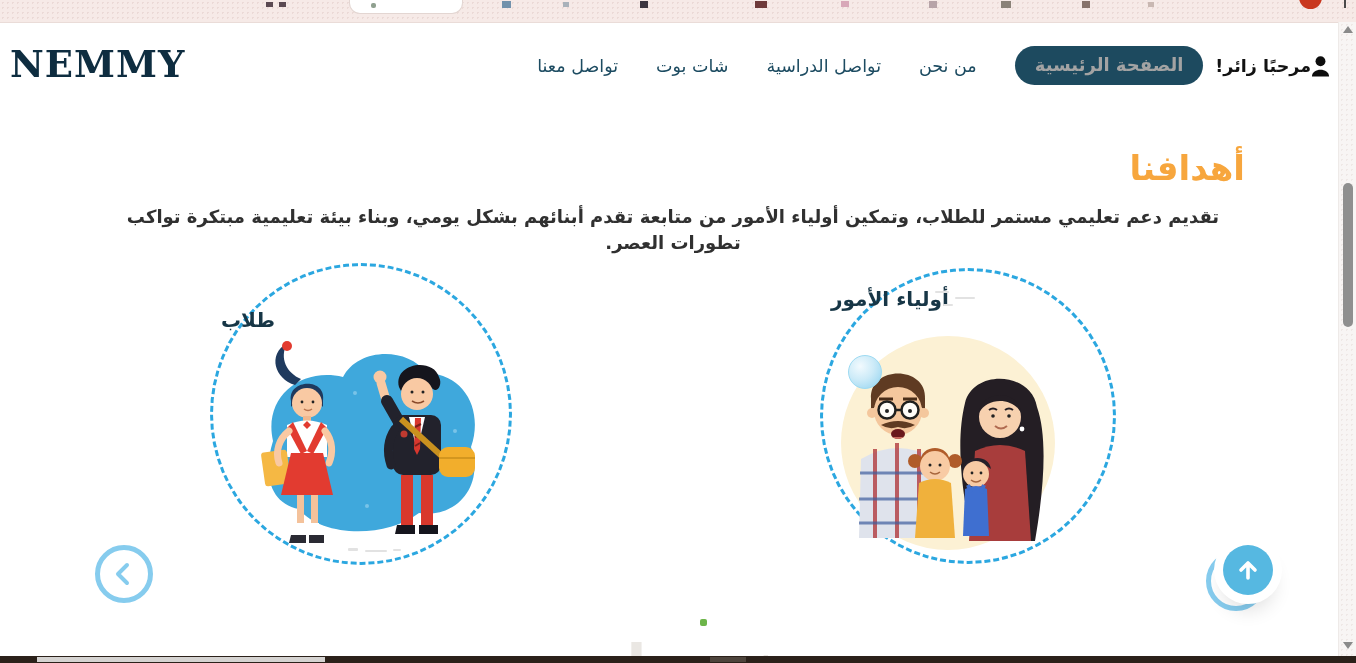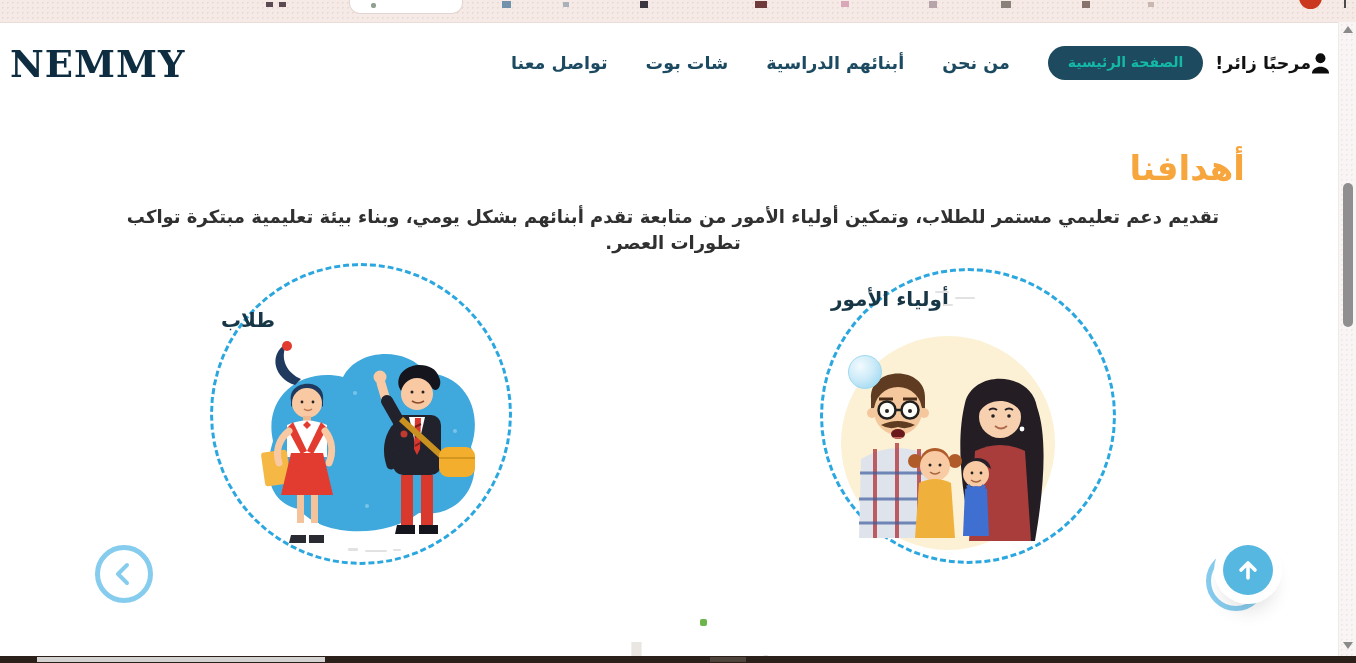--- a/index.html
+++ b/index.html
@@ -16,25 +16,25 @@
   .search-pill{left:349px;top:0;width:112px;height:13px;background:#fff;
     border:1px solid #e3d6d2;border-top:none;border-radius:0 0 11px 11px;}
   .search-dot{left:371px;top:3px;width:5px;height:5px;background:#8fa08f;border-radius:2px;}
   .avatar-red{left:1299px;top:-14px;width:23px;height:23px;border-radius:50%;background:#c9381f;}
 
   
   .logo{position:absolute;left:10px;top:42px;font-family:"DejaVu Serif", serif;
     font-weight:bold;font-size:37px;letter-spacing:1px;color:#0e2d40;cursor:pointer;}
   .nav{position:absolute;right:26px;top:46px;display:flex;direction:rtl;
     align-items:center;gap:38px;}
-  .nav-link{font-size:17.5px;font-weight:700;color:#1c4b61;white-space:nowrap;cursor:pointer;}
+  .nav-link{font-size:17.5px;font-weight:400;color:#1c4b61;white-space:nowrap;cursor:pointer;}
   .welcome{display:flex;align-items:center;color:#121212;font-weight:600;
     font-size:17.5px;cursor:pointer;white-space:nowrap;}
-  .pill{background:#1d4a5f;color:#14b8a6;padding:8px 20px 10px;border-radius:24px;
-    font-size:14px;font-weight:600;margin-inline-start:-26px;white-space:nowrap;cursor:pointer;}
+  .pill{background:#1d4a5f;color:#a3a3a3;padding:8px 20px 10px;border-radius:24px;
+    font-size:18px;font-weight:600;margin-inline-start:-26px;white-space:nowrap;cursor:pointer;}
 
   
   .section-title{position:absolute;right:111px;top:125px;font-size:34px;font-weight:bold;
     color:#f7a63d;direction:rtl;}
   .description{position:absolute;right:110px;left:100px;top:186px;direction:rtl;
     text-align:center;font-size:18px;font-weight:bold;color:#303030;line-height:1.45;}
 
   .card-circle{position:absolute;border:3px dashed #2ba7e0;border-radius:50%;box-sizing:border-box;}
   #card-students{left:210px;top:263px;width:302px;height:302px;}
   #card-parents{left:820px;top:268px;width:296px;height:296px;}
@@ -110,21 +110,21 @@
   <nav class="nav">
     <span class="welcome">
       <svg width="19" height="22" viewBox="0 0 20 22">
         <circle cx="10" cy="6" r="5.2" fill="#0d0d0d"></circle>
         <path d="M1 22 C1 12.5 19 12.5 19 22 Z" fill="#0d0d0d"></path>
       </svg>
       <span>مرحبًا زائر!</span>
     </span>
     <span class="pill">الصفحة الرئيسية</span>
     <span class="nav-link">من نحن</span>
-    <span class="nav-link">أبنائهم الدراسية</span>
+    <span class="nav-link">تواصل الدراسية</span>
     <span class="nav-link">شات بوت</span>
     <span class="nav-link">تواصل معنا</span>
   </nav>
 
   <h1 class="section-title">أهدافنا</h1>
   <p class="description">تقديم دعم تعليمي مستمر للطلاب، وتمكين أولياء الأمور من متابعة تقدم أبنائهم بشكل يومي، وبناء بيئة تعليمية مبتكرة تواكب تطورات العصر.</p>
 
   <div class="card-circle" id="card-students">
     <span class="card-label">طلاب</span>
     <svg class="illu illu-students" viewBox="0 0 260 255">

